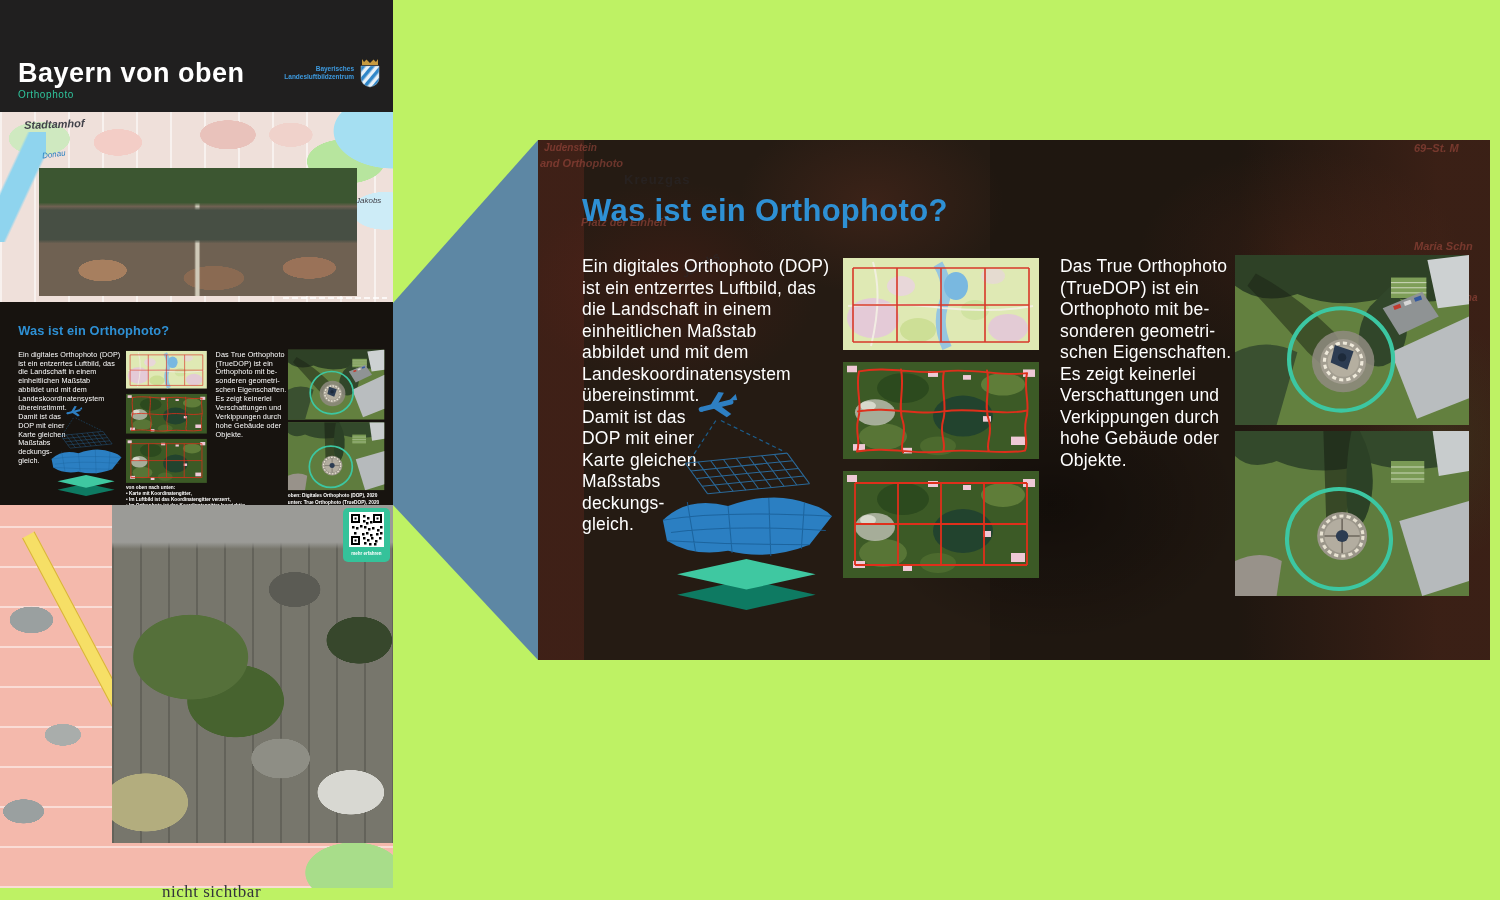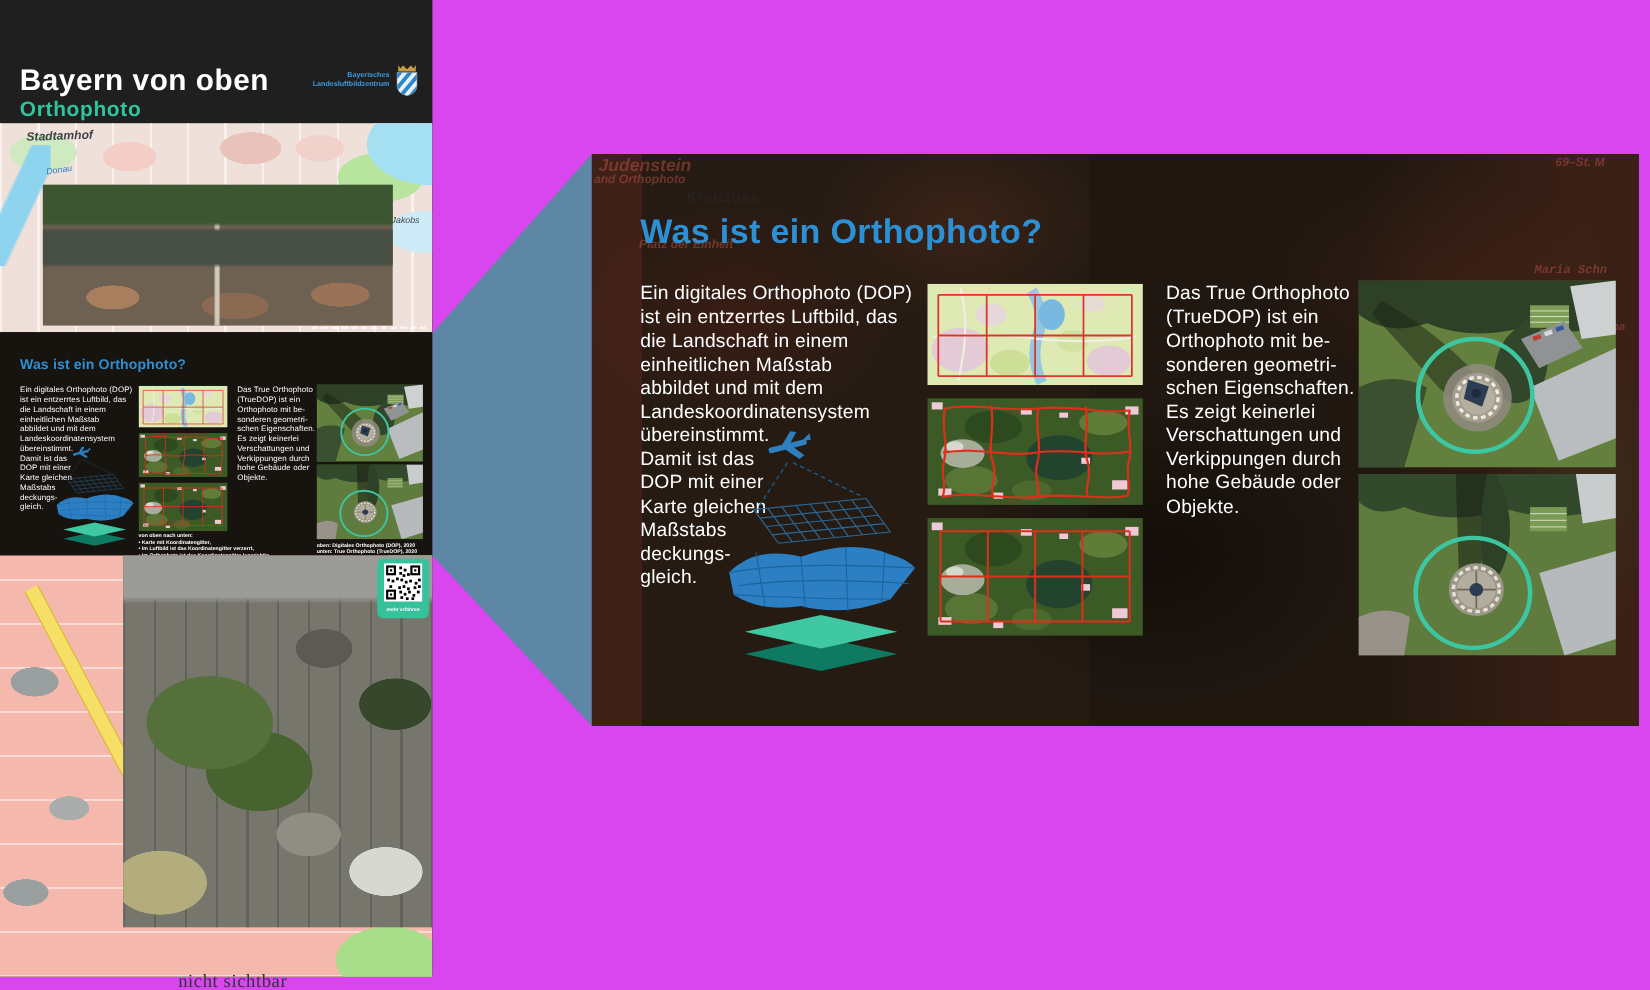--- a/index.html
+++ b/index.html
@@ -1,26 +1,26 @@
 <!DOCTYPE html>
 <html><head>
 <meta charset="utf-8">
 <style>
   html,body{margin:0;padding:0;background:#8a8689;}
-  .stage{position:relative;width:1500px;height:900px;overflow:hidden;background:#d946ef;
+  .stage{position:relative;width:1500px;height:900px;overflow:hidden;background:#bef264;
          font-family:"Liberation Sans",sans-serif;}
 
   
   .connector{position:absolute;left:0;top:0;z-index:1;}
 
   
   .poster{position:absolute;left:0;top:0;width:393px;height:888px;background:#17130f;z-index:2;overflow:hidden;}
   .poster-header{position:absolute;left:0;top:0;width:393px;height:112px;background:#201f1f;}
   .poster-title{position:absolute;left:18px;top:58px;font-size:27px;font-weight:bold;color:#fff;letter-spacing:.5px;}
-  .poster-subtitle{position:absolute;left:18px;top:89px;font-size:19px;font-weight:bold;color:#2fc49c;letter-spacing:.6px;}
+  .poster-subtitle{position:absolute;left:18px;top:89px;font-size:10px;font-weight:normal;color:#2fc49c;letter-spacing:.6px;}
   .logo{position:absolute;right:12px;top:58px;display:flex;align-items:center;gap:5px;}
   .logo-text{color:#3d9adf;font-size:6.5px;line-height:8px;font-weight:bold;text-align:right;}
 
   
   .top-map{position:absolute;left:0;top:112px;width:393px;height:190px;background:#efe0da;overflow:hidden;
     background-image:
       radial-gradient(95px 60px at 100% 10%, #a5dff2 0 62%, transparent 63%),
       radial-gradient(60px 34px at 98% 52%, #cdecf7 0 55%, transparent 56%),
       radial-gradient(70px 40px at 88% 26%, #b7e59e 0 55%, transparent 56%),
       radial-gradient(55px 30px at 10% 14%, #cfe9c0 0 55%, transparent 56%),
@@ -83,27 +83,27 @@
   .right-panel{position:absolute;left:538px;top:140px;width:952px;height:520px;background:#251b13;z-index:2;overflow:hidden;}
   .right-panel .bg-texture{position:absolute;inset:0;
     background-image:
       linear-gradient(90deg, rgba(122,44,32,.30) 0 46px, transparent 46px 452px, rgba(0,0,0,.16) 452px 700px, rgba(120,46,30,.26) 900px 100%),
       radial-gradient(210px 150px at 14% 28%, rgba(96,32,22,.35), transparent 70%),
       radial-gradient(260px 190px at 54% 70%, rgba(0,0,0,.4), transparent 72%),
       radial-gradient(230px 150px at 80% 22%, rgba(112,52,32,.26), transparent 70%),
       radial-gradient(190px 130px at 35% 12%, rgba(140,62,42,.22), transparent 70%),
       radial-gradient(120px 170px at 95% 58%, rgba(34,84,36,.30), transparent 72%);}
   .bgl{position:absolute;font-style:italic;font-weight:bold;opacity:.45;pointer-events:none;white-space:nowrap;}
-  .bgl0{left:6px;top:2px;color:#c0564a;font-size:16px;}
+  .bgl0{left:6px;top:2px;color:#c0564a;font-size:10px;}
   .bgl1{left:2px;top:17px;color:#c0564a;font-size:11px;}
   .bgl2{left:86px;top:32px;color:#2a2a30;font-size:13px;font-style:normal;letter-spacing:1px;}
   .bgl3{left:0;top:76px;color:#c0564a;font-size:11px;margin-left:43px;}
   .bgl4{left:142px;top:118px;color:#2a2a30;font-size:12px;transform:rotate(-28deg);}
   .bgl5{left:876px;top:2px;color:#c0564a;font-size:11px;}
-  .bgl6{left:857px;top:100px;color:#c0564a;font-size:11px;font-family:Liberation Mono, monospace;}
+  .bgl6{left:876px;top:100px;color:#c0564a;font-size:11px;}
   .bgl7{left:900px;top:152px;color:#c0564a;font-size:10px;}
   .bgl8{left:896px;top:185px;color:#2a2a30;font-size:11px;}
   .bgl9{left:884px;top:330px;color:#2a2a30;font-size:12px;transform:rotate(72deg);}
 
   
   .detail{position:absolute;left:0;top:0;width:952px;height:520px;}
   .d-title{position:absolute;left:44px;top:53px;font-size:31px;font-weight:bold;color:#2e90d4;letter-spacing:.3px;}
   .d-body{color:#fff;font-size:17.5px;line-height:21.5px;white-space:pre-line;letter-spacing:.2px;}
   .d-left-text{position:absolute;left:44px;top:116px;width:270px;}
   .d-right-text{position:absolute;left:522px;top:116px;width:180px;}

